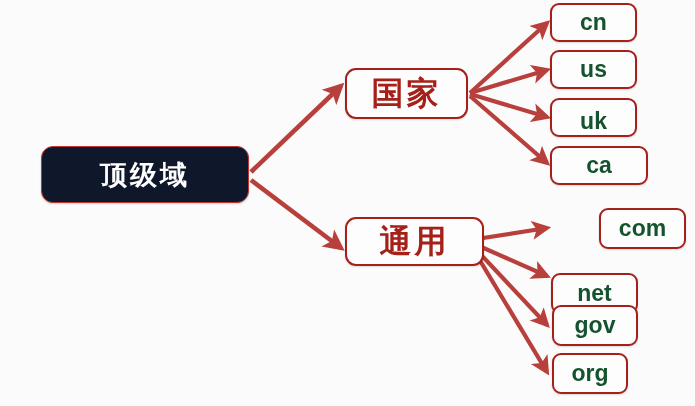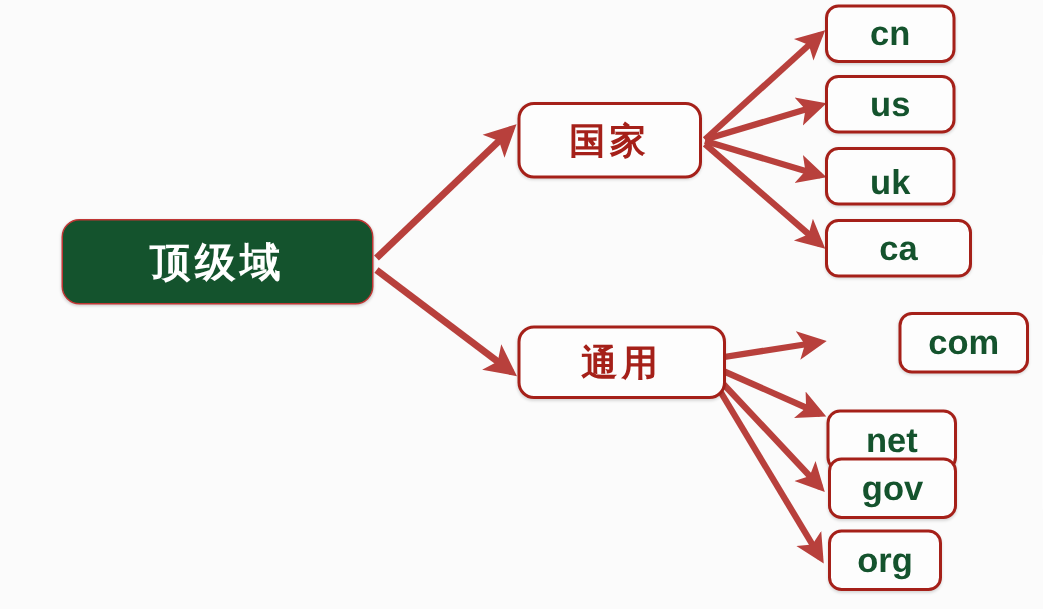--- a/index.html
+++ b/index.html
@@ -27,34 +27,34 @@
     position: absolute;
     box-sizing: border-box;
     display: flex;
     align-items: center;
     justify-content: center;
     border-radius: 9px;
     white-space: nowrap;
     z-index: 2;
   }
   .node-root {
-    background: #14532d;
+    background: #0f172a;
     border: 1px solid #c03634;
     color: #ffffff;
     font-size: 27px;
     font-weight: 700;
     letter-spacing: 3px;
     border-radius: 12px;
     box-shadow: 0 1px 2px rgba(0,0,0,0.18);
   }
   .node-mid {
     background: #fdfdfd;
     border: 2.5px solid #a52019;
     color: #a52019;
-    font-size: 24px;
+    font-size: 32px;
     font-weight: 700;
     letter-spacing: 3px;
     border-radius: 11px;
     box-shadow: 0 1px 2px rgba(0,0,0,0.14);
   }
   .node-leaf {
     background: #fdfdfd;
     border: 2.5px solid #a52019;
     color: #14532d;
     font-size: 23px;

